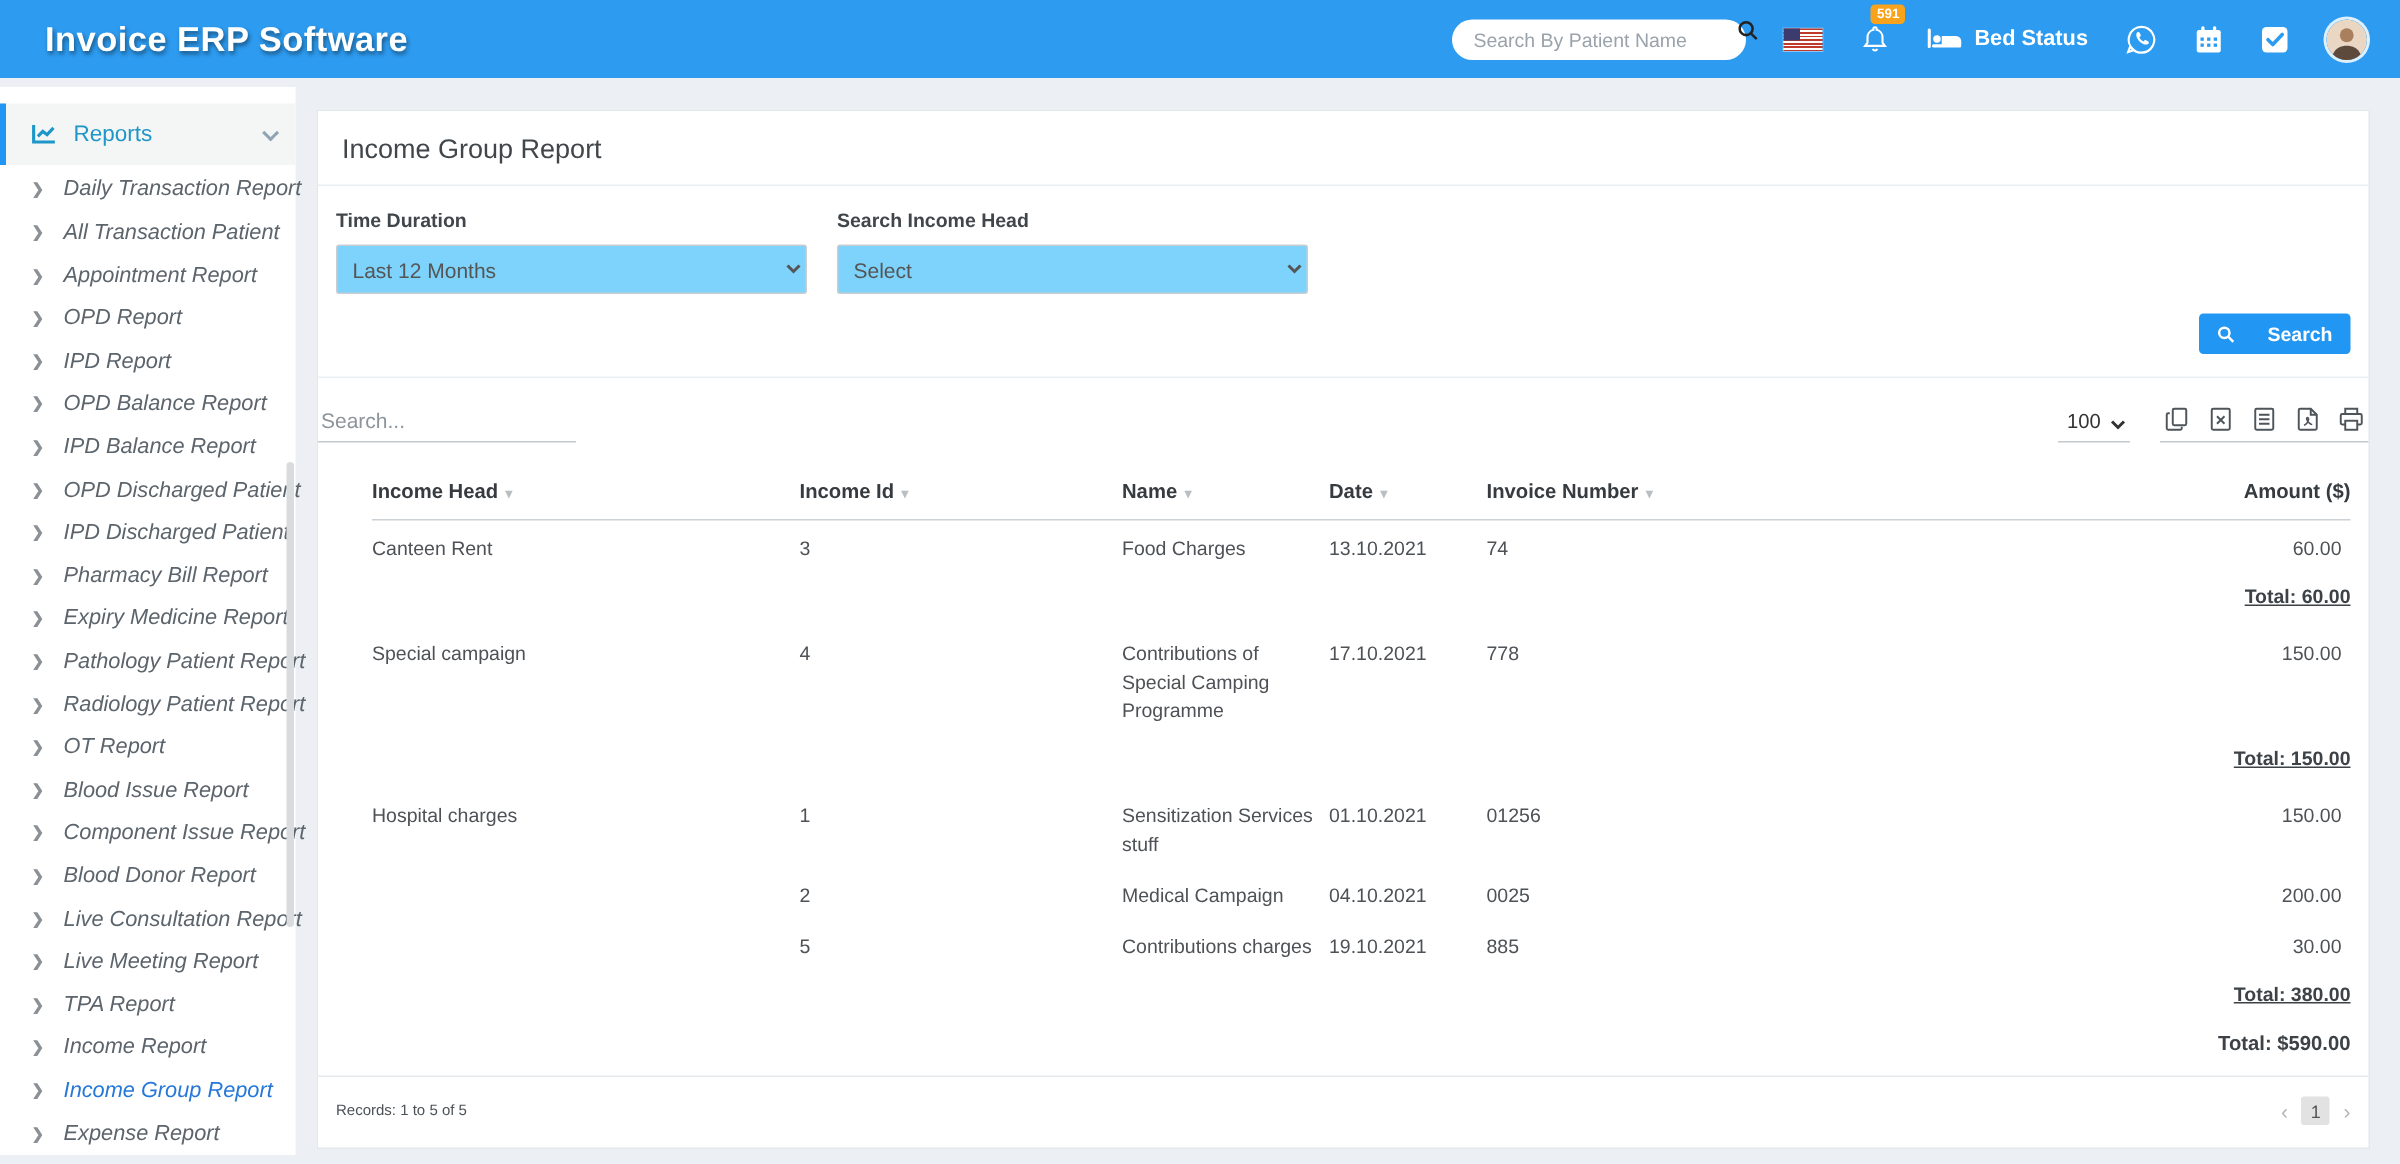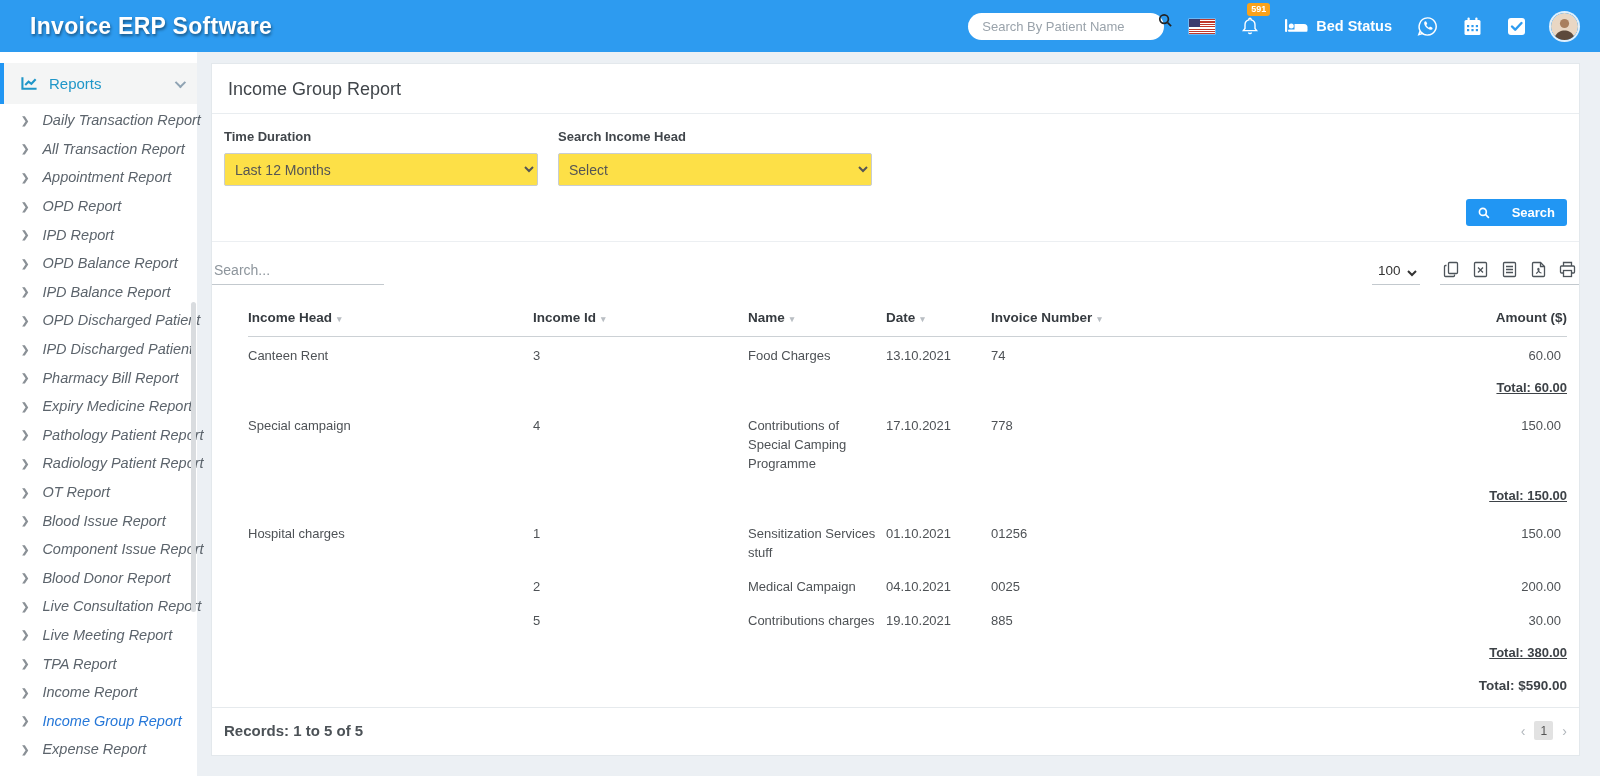--- a/index.html
+++ b/index.html
@@ -17,42 +17,42 @@
   .flag { width:26px; height:15px; position:relative; background:repeating-linear-gradient(to bottom,#c0392b 0 1.2px,#fff 1.2px 2.4px); box-shadow:0 0 0 .5px rgba(255,255,255,.6); }
   .flag:before { content:""; position:absolute; left:0; top:0; width:11px; height:8px; background:#3c3b6e; }
   .bell-wrap { position:relative; }
   .badge { position:absolute; top:-13px; left:7px; background:#f9a21b; color:#fff; font-size:9px; font-weight:bold;
            padding:2px 4px; border-radius:3px; line-height:1; }
   .bedstatus { display:flex; align-items:center; gap:8px; color:#fff; font-size:14.5px; font-weight:bold; }
   .avatar { width:27px; height:27px; border-radius:50%; overflow:hidden; box-shadow:0 0 0 2px rgba(255,255,255,.85); }
   .icon-btn { display:flex; align-items:flex-end; cursor:pointer; }
 
   
-  .wrap { display:flex; height:724px; }
+  .wrap { display:flex; height:724px;align-items:center; }
   .sidebar { width:197px; background:#fff; padding-top:11px; position:relative; flex:none; }
   .side-head { height:41px; background:#f4f5f5; border-left:4px solid #2196f3; display:flex; align-items:center; padding:0 14px 0 17px; cursor:pointer; }
   .side-head .sh-label { color:#1f96c8; font-size:15px; margin-left:11px; }
   .side-head .chev-down { margin-left:auto; width:8px; height:8px; border-right:2px solid #8fa3b3; border-bottom:2px solid #8fa3b3; transform:rotate(45deg) translateY(-2px); }
   .side-list { padding-top:2px; }
   .side-item { height:28.6px; display:flex; align-items:center; padding-left:21px; cursor:pointer; }
   .side-item .chev { color:#8a9096; font-size:10px; font-weight:bold; }
   .side-item .lbl { margin-left:13px; font-size:14.5px; color:#5c646c; white-space:nowrap;font-style:italic; }
   .side-item.active .lbl { color:#2577d8; }
   .side-scroll { position:absolute; right:1px; top:250px; width:5px; height:310px; background:#d9dcdf; border-radius:3px; }
 
   .main { flex:1; padding:11px 20px 0 14px; }
   .panel { background:#fff; border:1px solid #e3e8ec; min-height:593px; }
 
   .panel-title { padding:15px 16px 13px; font-size:18px; color:#41464b; border-bottom:1px solid #e9edf0; }
 
   .filters { display:flex; gap:20px; padding:15px 12px 0; }
   .fgroup { width:314px; }
   .fgroup label { display:block; font-size:13px; font-weight:bold; color:#41464b; margin-bottom:9px; }
   .fgroup select { width:100%; height:33px; border:1px solid #c8cdd2; border-radius:2px; font-size:14px; color:#555;
-                   padding:0 6px; font-family:inherit; background:#fde047; }
+                   padding:0 6px; font-family:inherit; background:#7dd3fc; }
   .search-row { display:flex; justify-content:flex-end; padding:13px 12px 15px; border-bottom:1px solid #eceff2; }
   .btn-search { background:#2196f3; color:#fff; border:none; border-radius:3px; font-size:13px; font-weight:bold;
                 padding:6px 12px; display:flex; align-items:center; gap:22px; cursor:pointer; font-family:inherit; }
 
   .toolbar { display:flex; justify-content:space-between; align-items:flex-end; padding:18px 0 12px; }
   .tbl-search { width:172px; border:none; border-bottom:1px solid #c3c9ce; outline:none; font-size:14px; color:#666;
                 padding:2px 2px 6px; font-family:inherit; }
   .tbl-search::placeholder { color:#8d959c; }
   .toolbar-right { display:flex; align-items:flex-end; gap:20px; }
   .page-size { border:none; border-bottom:1px solid #c3c9ce; background:transparent; font-size:13.5px; color:#333;
@@ -64,21 +64,21 @@
   .thead, .trow { display:grid; grid-template-columns:285px 215px 138px 105px 200px 1fr; }
   .thead { border-bottom:1px solid #ccd1d5; }
   .thead .hcell { font-size:13.5px; font-weight:bold; color:#363b40; padding:13px 0 11px; }
   .thead .hcell .sort { color:#b9bec3; font-size:9px; margin-left:5px; }
   .hcell.num, .cell.num { text-align:right; }
   .trow .cell { font-size:13px; color:#4e5256; padding:9px 6px 6px 0; line-height:19px; }
   .total-row { text-align:right; font-size:13px; font-weight:bold; color:#3d4247; padding:9px 0 12px;text-decoration:underline; }
   .grand-total { text-align:right; font-size:13.5px; font-weight:bold; color:#3d4247; padding:6px 12px 14px; }
 
   .panel-footer { border-top:1px solid #e6eaed; display:flex; justify-content:space-between; align-items:center; padding:13px 12px 15px; }
-  .records { font-size:15px; color:#4c5257;font-weight:bold; }
+  .records { font-size:10px; color:#4c5257; }
   .pager { display:flex; align-items:center; gap:9px; }
   .pg-arrow { color:#b0b6bb; font-size:14px; cursor:pointer; line-height:1; }
   .pg-num { width:19px; height:19px; background:#e2e2e2; color:#555; font-size:12px; display:flex; align-items:center; justify-content:center; border-radius:2px; cursor:pointer; }
 </style>
 </head>
 <body>
 
 <div class="topbar">
   <div class="brand">Invoice ERP Software</div>
   <div class="top-right">
@@ -168,21 +168,21 @@
       <span class="sh-label">Reports</span>
       <span class="chev-down"></span>
     </div>
     <div class="side-list">
         <div class="side-item">
           <span class="chev">❯</span>
           <span class="lbl">Daily Transaction Report</span>
         </div>
         <div class="side-item">
           <span class="chev">❯</span>
-          <span class="lbl">All Transaction Report</span>
+          <span class="lbl">All Transaction Patient</span>
         </div>
         <div class="side-item">
           <span class="chev">❯</span>
           <span class="lbl">Appointment Report</span>
         </div>
         <div class="side-item">
           <span class="chev">❯</span>
           <span class="lbl">OPD Report</span>
         </div>
         <div class="side-item">

